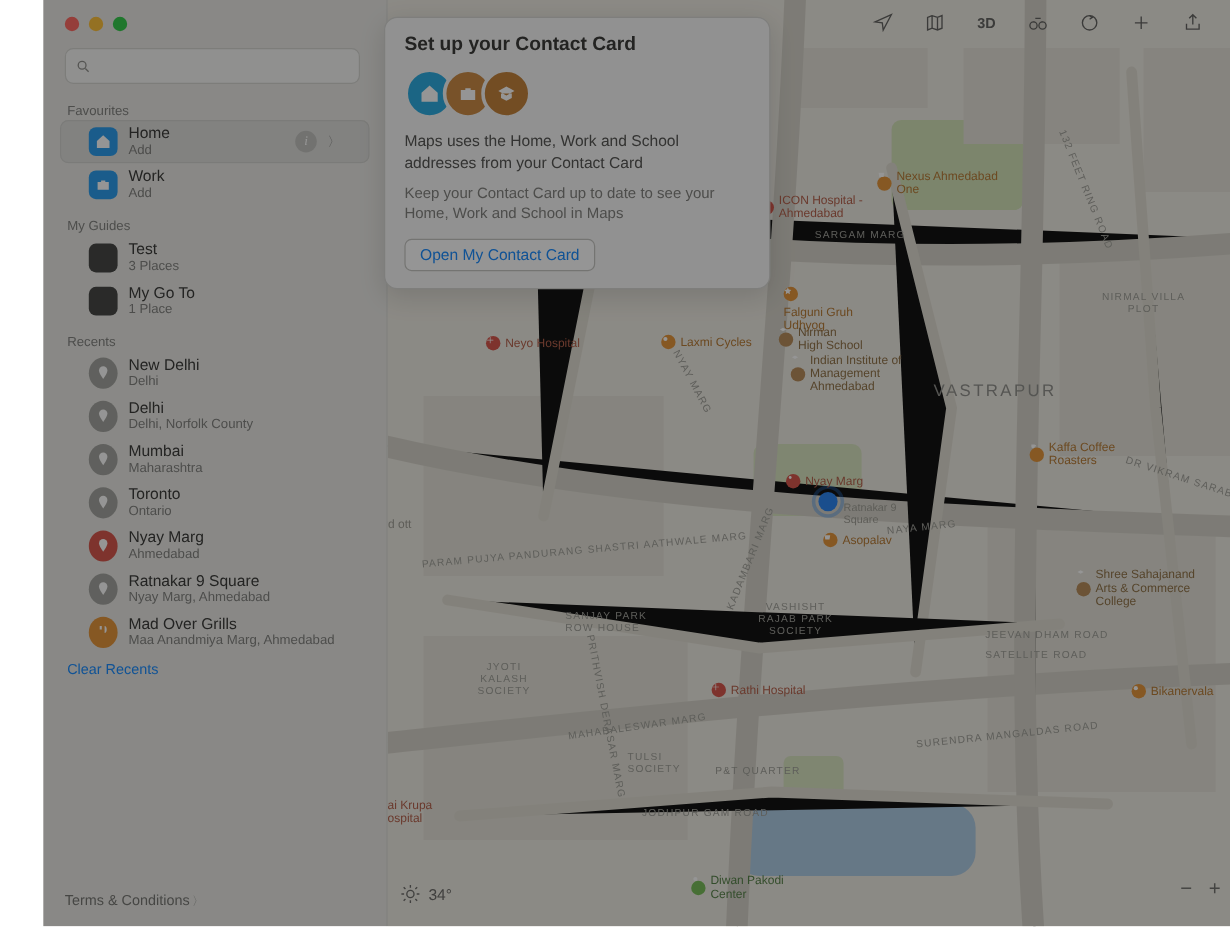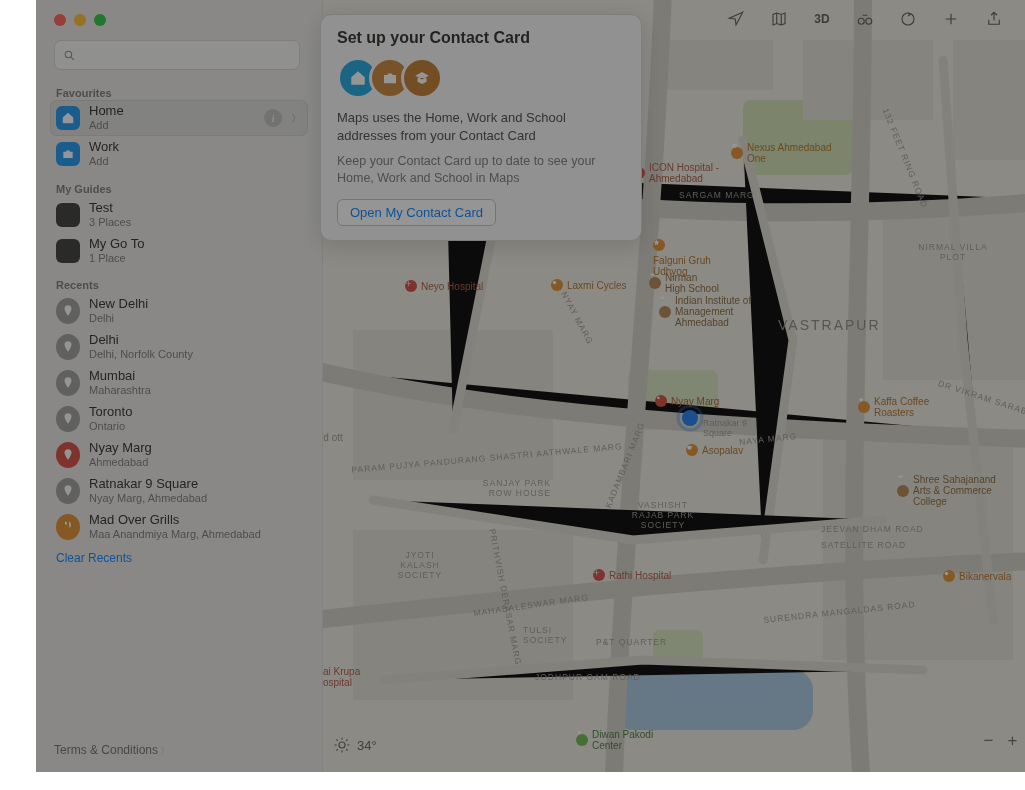--- a/index.html
+++ b/index.html
@@ -24,24 +24,24 @@
   .tbitem svg{width:18px;height:18px;stroke:#5a5a58;fill:none;stroke-width:1.5;}
   .tb3d{font-size:12px;font-weight:600;color:#5a5a58;}
 
   
   .sidebar{position:absolute;left:0;top:0;width:287px;height:100%;background:var(--sidebar);border-right:1px solid var(--sidebar-bd);box-sizing:border-box;z-index:3;}
   .search-wrap{position:absolute;left:18px;top:40px;right:22px;}
   .search{display:flex;align-items:center;background:rgba(255,255,255,0.6);border:1px solid #d2d2ce;border-radius:7px;height:28px;padding:0 8px;}
   .search svg{width:13px;height:13px;stroke:#8a8a86;fill:none;stroke-width:2;margin-right:5px;}
   .search input{border:0;background:transparent;font-size:13px;outline:none;width:100%;color:#6f6f6c;}
 
-  .section-head{position:absolute;left:20px;font-size:11px;color:var(--subtext);font-weight:700;}
+  .section-head{position:absolute;left:20px;font-size:11px;color:var(--subtext);font-weight:400;}
 
   .list{position:absolute;left:14px;right:14px;}
-  .row{display:flex;align-items:center;gap:9px;height:36px;border-radius:7px;padding:0 6px;}
+  .row{display:flex;align-items:center;gap:9px;height:36px;border-radius:7px;padding:0 24px;}
   .row.selected{background:#dcdcd9;box-shadow:0 0 0 1px #cfcfcb inset;}
   .row .info-ic{margin-left:auto;width:18px;height:18px;border-radius:50%;background:#bfbfbb;display:flex;align-items:center;justify-content:center;color:#fff;font-family:Georgia,serif;font-style:italic;font-size:11px;}
   .row .chev{color:#8f8f8b;font-size:11px;margin-left:0;}
   .bubble{width:24px;height:24px;border-radius:6px;display:flex;align-items:center;justify-content:center;flex:0 0 24px;}
   .bubble.round{border-radius:50%;width:26px;height:26px;}
   .bubble svg{width:14px;height:14px;fill:#fff;}
   .row-titles{display:flex;flex-direction:column;line-height:1.15;}
   .row-title{font-size:13px;color:#2d2d2b;}
   .row-sub{font-size:11px;color:var(--subtext);}
 
@@ -350,21 +350,21 @@
     <div class="road-label" style="left:416px;top:434px;transform:rotate(-6deg)">NAYA MARG</div>
     <div class="road-label" style="left:612px;top:400px;transform:rotate(18deg)">DR VIKRAM SARABHAI MARG</div>
     <div class="road-label" style="left:28px;top:453px;transform:rotate(-5deg)">PARAM PUJYA PANDURANG SHASTRI AATHWALE MARG</div>
     <div class="road-label" style="left:225px;top:313px;transform:rotate(62deg)">NYAY MARG</div>
     <div class="road-label" style="left:256px;top:460px;transform:rotate(-68deg)">KADAMBARI MARG</div>
     <div class="road-label" style="left:150px;top:600px;transform:rotate(-8deg)">MAHABALESWAR MARG</div>
     <div class="road-label" style="left:529px;top:153px;transform:rotate(68deg)">132 FEET RING ROAD</div>
     <div class="road-label" style="left:113px;top:592px;transform:rotate(79deg)">PRITHVISH DERASAR MARG</div>
     <div class="road-label" style="left:212px;top:672px">JODHPUR GAM ROAD</div>
     <div class="road-label" style="left:198px;top:229px">LAD SOCIETY ROAD</div>
-    <div class="road-label" style="left:148px;top:478px;max-width:80px;white-space:normal;text-align:right">SANJAY PARK ROW HOUSE</div>
+    <div class="road-label" style="left:148px;top:508px;max-width:80px;white-space:normal;text-align:left">SANJAY PARK ROW HOUSE</div>
     <div class="road-label" style="left:305px;top:500px;max-width:70px;white-space:normal;text-align:center">VASHISHT RAJAB PARK SOCIETY</div>
     <div class="road-label" style="left:273px;top:637px">P&amp;T QUARTER</div>
     <div class="road-label" style="left:200px;top:625px;max-width:50px;white-space:normal;">TULSI SOCIETY</div>
     <div class="road-label" style="left:62px;top:550px;max-width:70px;white-space:normal;text-align:center">JYOTI KALASH SOCIETY</div>
     <div class="road-label" style="left:590px;top:242px;max-width:80px;white-space:normal;text-align:center">NIRMAL VILLA PLOT</div>
 
     <div class="poi red" style="left:310px;top:162px;max-width:120px;white-space:normal">
         <span class="dot" style="background:#d44b3f">
           <svg viewBox="0 0 24 24">
             <path d="M11 3h2v8h8v2h-8v8h-2v-8H3v-2h8z"></path>
@@ -413,21 +413,21 @@
         <span>Laxmi Cycles</span>
       </div>
     <div class="poi red" style="left:82px;top:280px">
         <span class="dot" style="background:#d44b3f">
           <svg viewBox="0 0 24 24">
             <path d="M11 3h2v8h8v2h-8v8h-2v-8H3v-2h8z"></path>
           </svg>
         </span>
         <span>Neyo Hospital</span>
       </div>
-    <div class="poi orange" style="left:535px;top:396px;max-width:80px;white-space:normal">
+    <div class="poi orange" style="left:535px;top:368px;max-width:80px;white-space:normal">
         <span class="dot" style="background:#e38e2e">
           <svg viewBox="0 0 24 24">
             <path d="M5 8h10v7a4 4 0 01-4 4H9a4 4 0 01-4-4zM15 10h3v4h-3"></path>
           </svg>
         </span>
         <span>Kaffa Coffee Roasters</span>
       </div>
     <div class="poi red" style="left:332px;top:395px">
         <span class="dot" style="background:#d44b3f">
           <svg viewBox="0 0 24 24">

